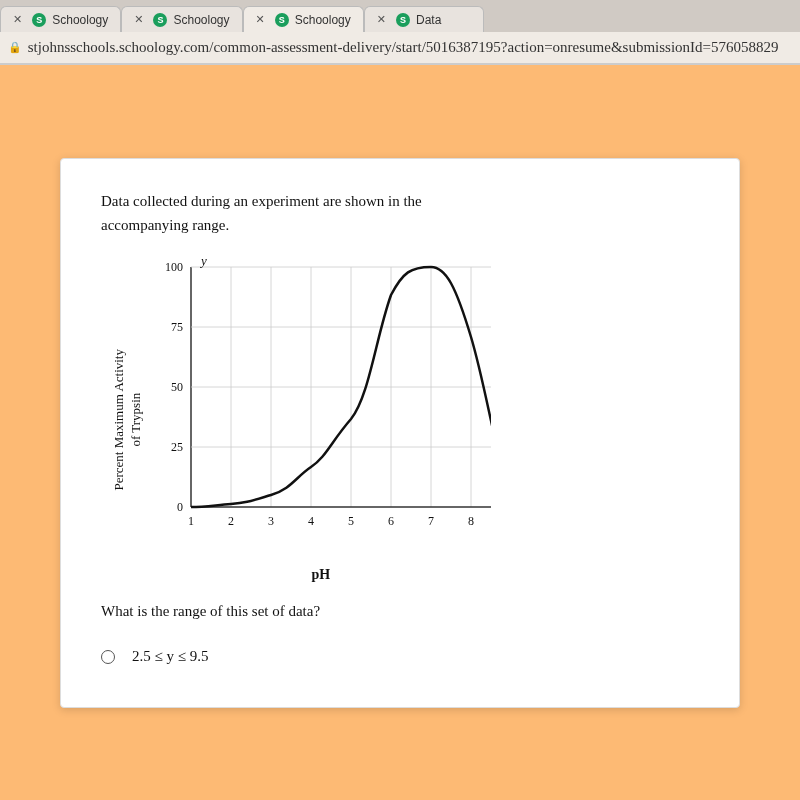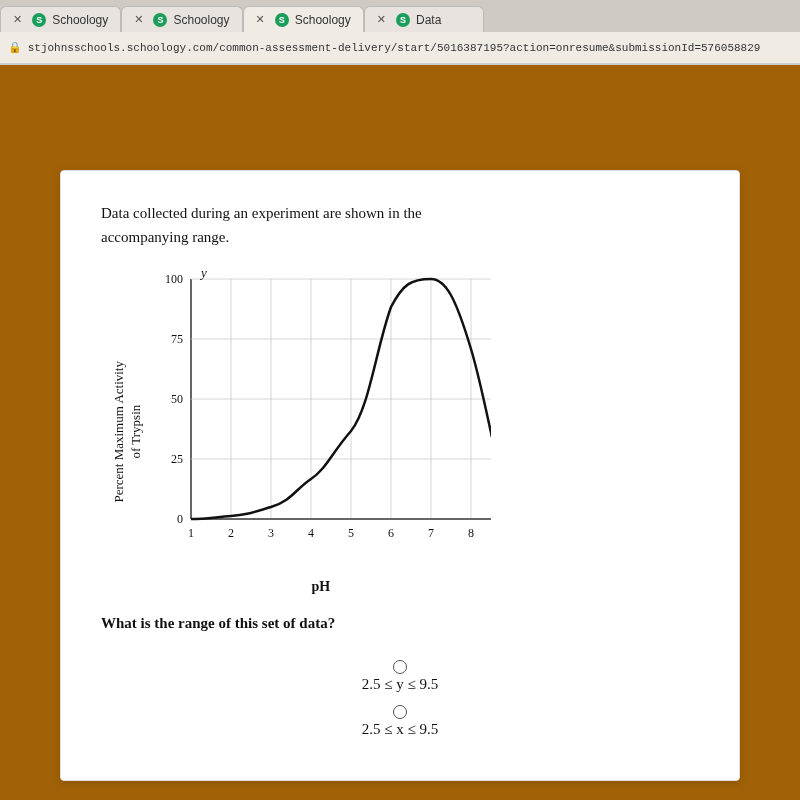--- a/index.html
+++ b/index.html
@@ -77,33 +77,33 @@
       height: 32px;
     }
 
     .lock-icon {
       font-size: 11px;
       color: #555;
       margin-right: 6px;
     }
 
     .url-text {
-      font-family: Liberation Mono, monospace;
-      font-size: 11px;
+      font-family: Liberation Serif, serif;
+      font-size: 15px;
       color: #333;
     }
 
     
     .content-area {
-      background: #a16207;
+      background: #fdba74;
       padding: 20px 16px;
       height: calc(800px - 64px);
       display: flex;
       justify-content: center;
-      align-items: flex-end;
+      align-items: center;
     }
 
     .card {
       background: white;
       border: 1px solid #ddd;
       border-radius: 4px;
       padding: 30px 40px 30px 40px;
       width: 680px;
       box-shadow: 0 2px 8px rgba(0,0,0,0.15);
     }
@@ -151,31 +151,29 @@
       color: #111;
       margin-top: 20px;
       text-align: center;
     }
 
     
     .question-prompt {
       font-size: 15px;
       color: #111;
       margin-bottom: 28px;
-      font-weight: bold;
     }
 
     .answer-choice {
       display: flex;
       align-items: center;
-      gap: 2px;
+      gap: 17px;
       margin-bottom: 12px;
       font-size: 15px;
       color: #111;
-      flex-direction: column;
     }
 
     .radio-circle {
       width: 14px;
       height: 14px;
       border-radius: 50%;
       border: 1.5px solid #555;
       display: inline-block;
       flex-shrink: 0;
     }
@@ -280,19 +278,15 @@
         <div class="x-axis-label">pH</div>
       </div>
     </div>
 
     <div class="question-prompt">What is the range of this set of data?</div>
 
     <div class="answer-choice">
       <span class="radio-circle"></span>
       <span class="choice-text">2.5 ≤ y ≤ 9.5</span>
     </div>
-    <div class="answer-choice">
-      <span class="radio-circle"></span>
-      <span class="choice-text">2.5 ≤ x ≤ 9.5</span>
-    </div>
 
   </div>
 </div>
 
 </body></html>

